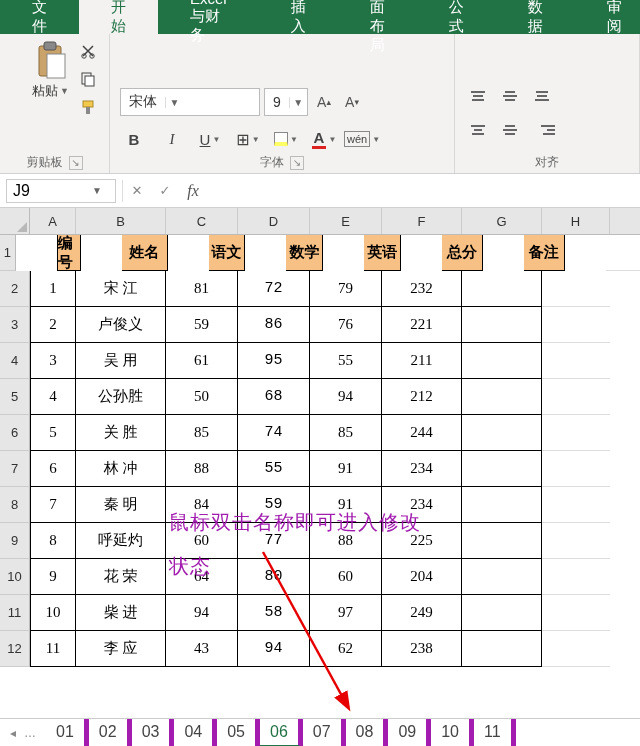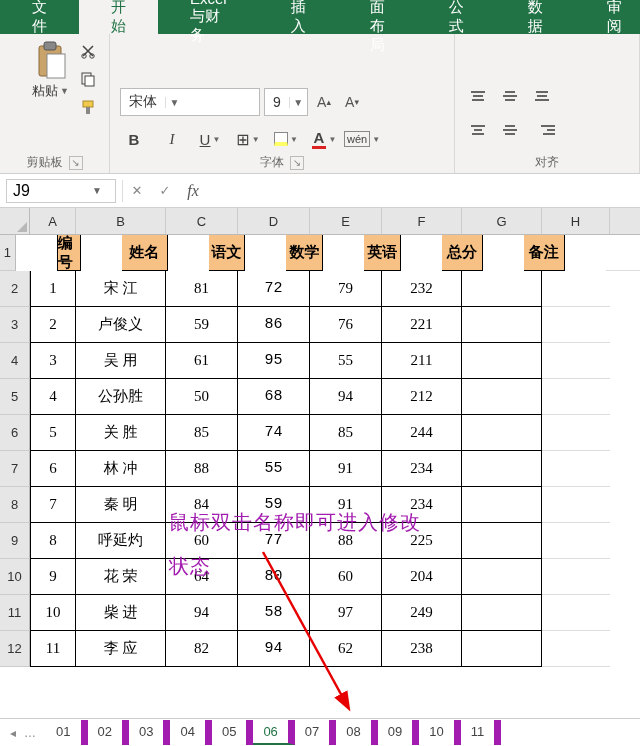--- a/index.html
+++ b/index.html
@@ -68,21 +68,21 @@
   .cA{width:46px;} .cB{width:90px;} .cC{width:72px;} .cD{width:72px;font-family:Liberation Mono, monospace;} .cE{width:72px;} .cF{width:80px;} .cG{width:80px;} 
   .cH{width:68px; border-right:none; border-bottom:1px solid #ddd;}
   .hdr-row .cell { background:#f7c084; font-weight:bold;margin-left:41px;}
   .hdr-row .cH { background:#fff; font-weight:normal;}
   .row:not(.hdr-row) .cH { border-bottom:1px solid #ddd;}
   .row .cell.first-col { border-left:1px solid #000;}
 
   
   .sheettabs { position:absolute; bottom:0; left:0; right:0; height:28px; background:#fff; border-top:1px solid #ccc; display:flex; align-items:center;}
   .nav { display:flex; gap:8px; padding:0 10px; color:#888; font-size:12px;}
-  .stab { padding:4px 10px; font-size:13px; color:#444; border-right:7px solid #a21caf; cursor:pointer; position:relative;}
+  .stab { padding:4px 10px; font-size:16px; color:#444; border-right:5px solid #a21caf; cursor:pointer; position:relative;}
   .stab.active { background:#fff; color:#217346; border-bottom:2px solid #217346;}
 
   
   .annot { position:absolute; left:169px; top:500px; color:#a21caf; font-size:20px; font-family:"SimSun","宋体"; line-height:44px; pointer-events:none; letter-spacing:1px;}
   .arrow { position:absolute; left:258px; top:547px; pointer-events:none; }
 </style>
 </head>
 <body>
 
 <div class="tabs">
@@ -370,21 +370,21 @@
         <div class="cell cD">58</div>
         <div class="cell cE">97</div>
         <div class="cell cF">249</div>
         <div class="cell cG"></div>
         <div class="cell cH"></div>
       </div>
       <div class="row">
         <div class="rh">12</div>
         <div class="cell cA first-col">11</div>
         <div class="cell cB">李   应</div>
-        <div class="cell cC">82</div>
+        <div class="cell cC">43</div>
         <div class="cell cD">94</div>
         <div class="cell cE">62</div>
         <div class="cell cF">238</div>
         <div class="cell cG"></div>
         <div class="cell cH"></div>
       </div>
     </div>
 </div>
 
 <div class="annot">

